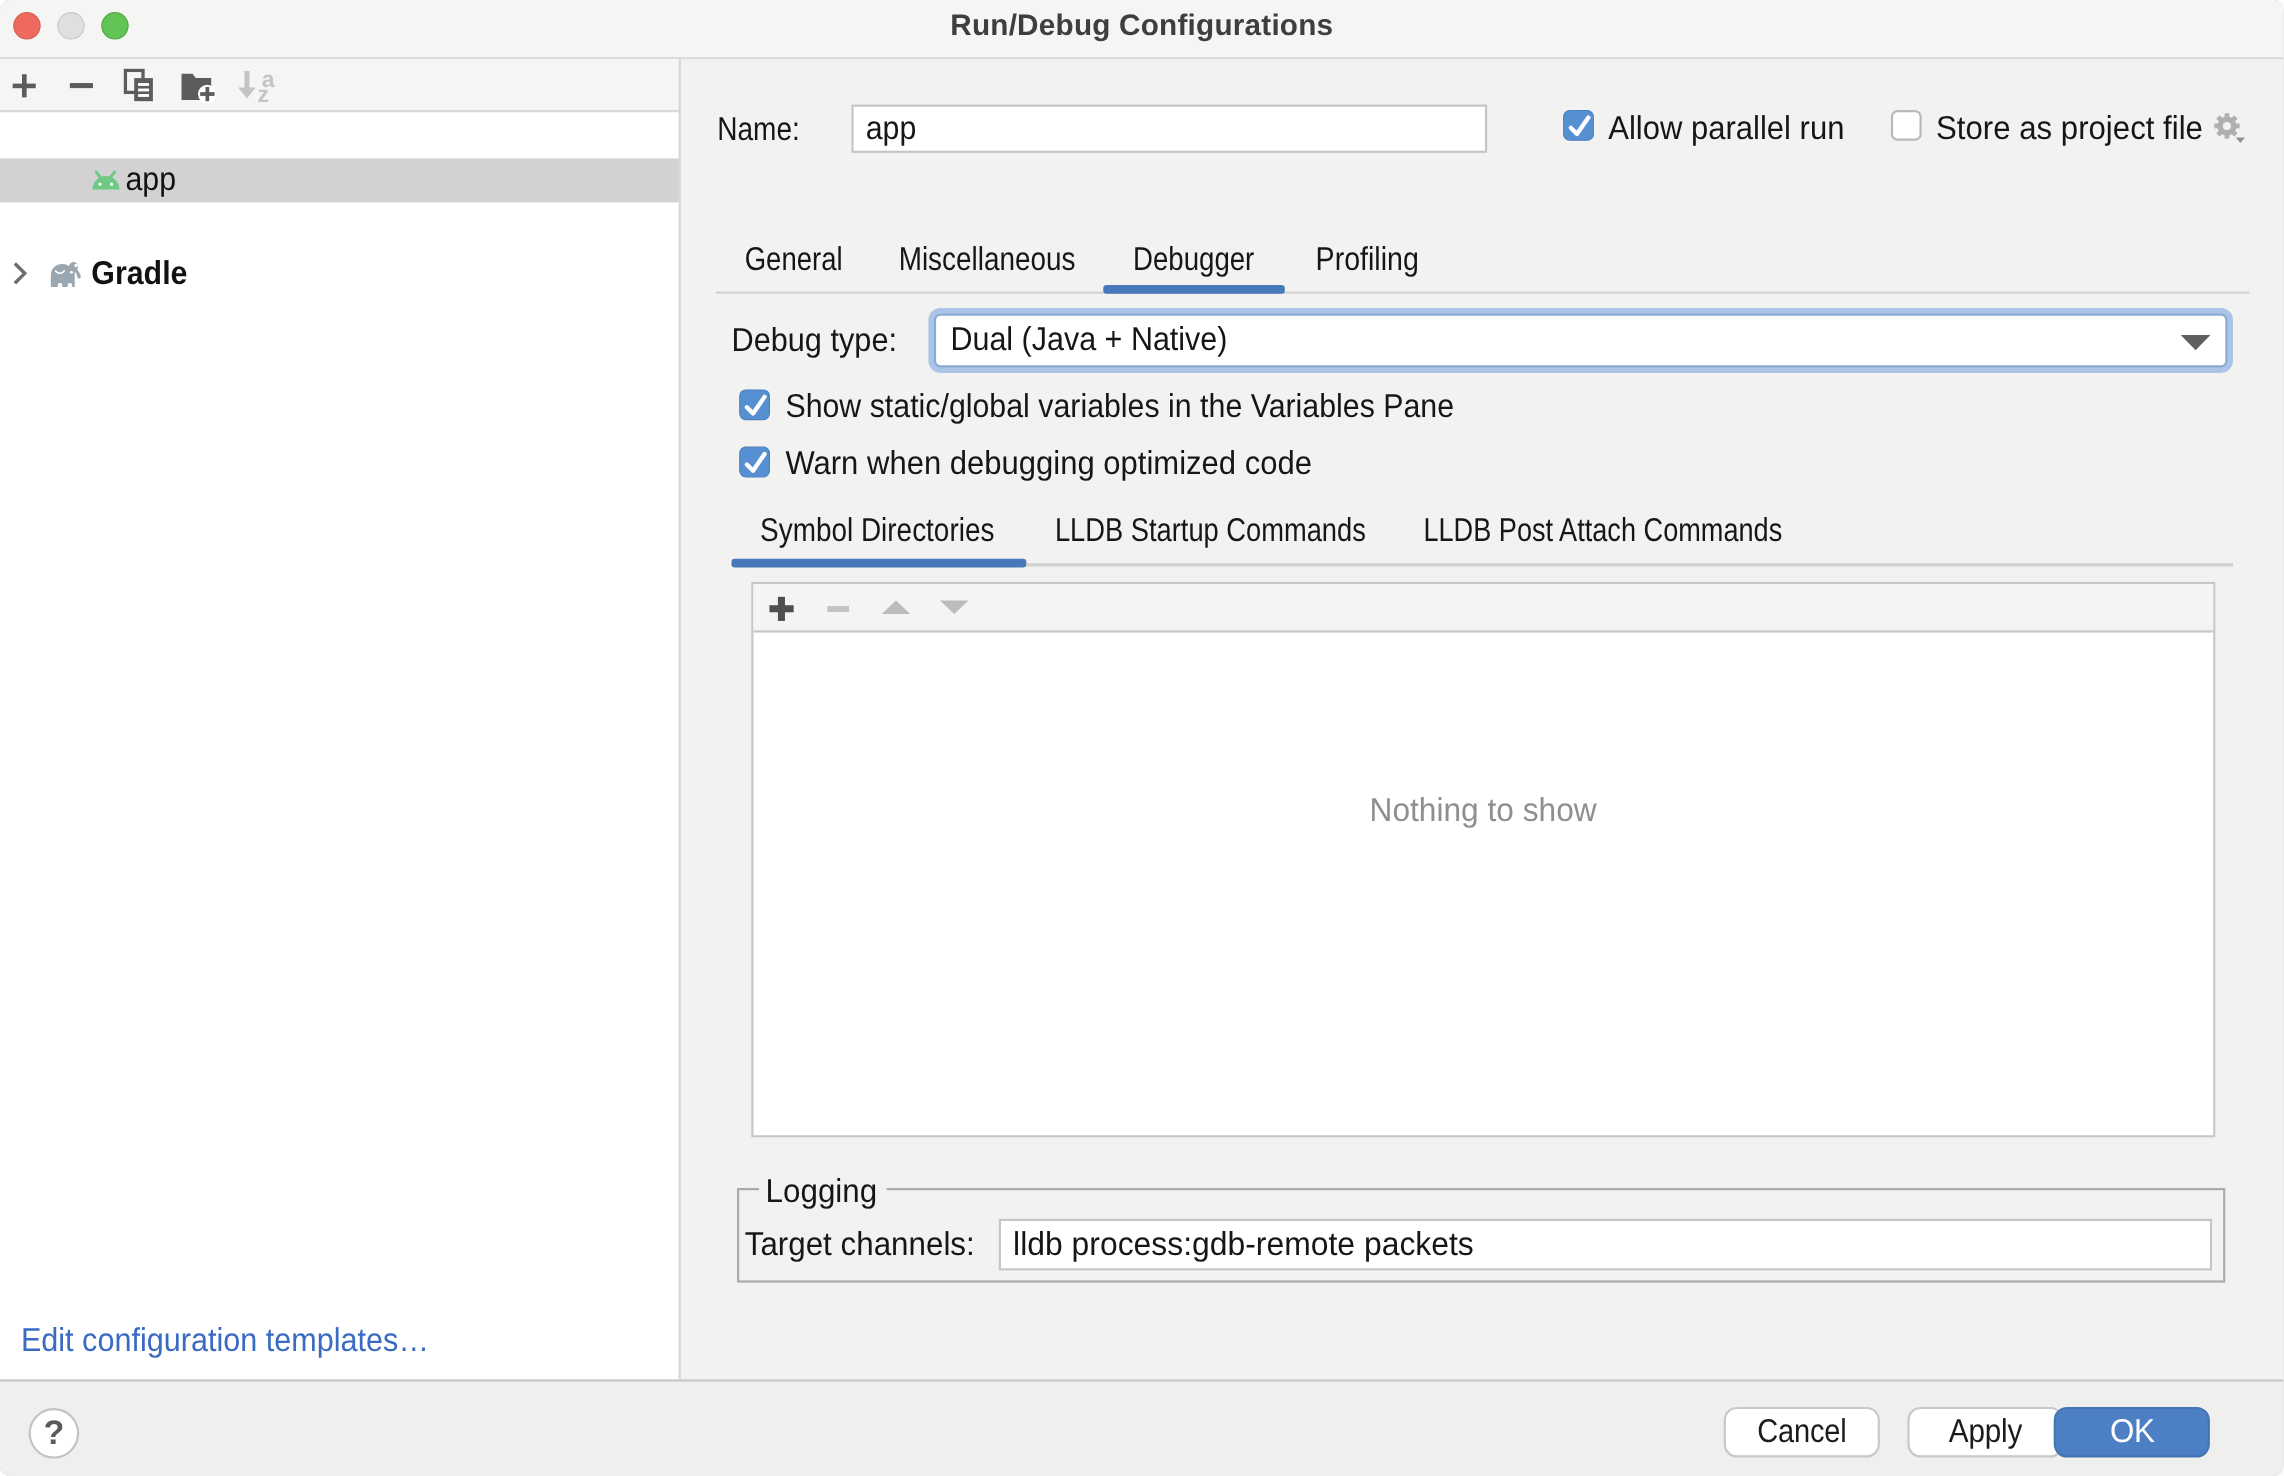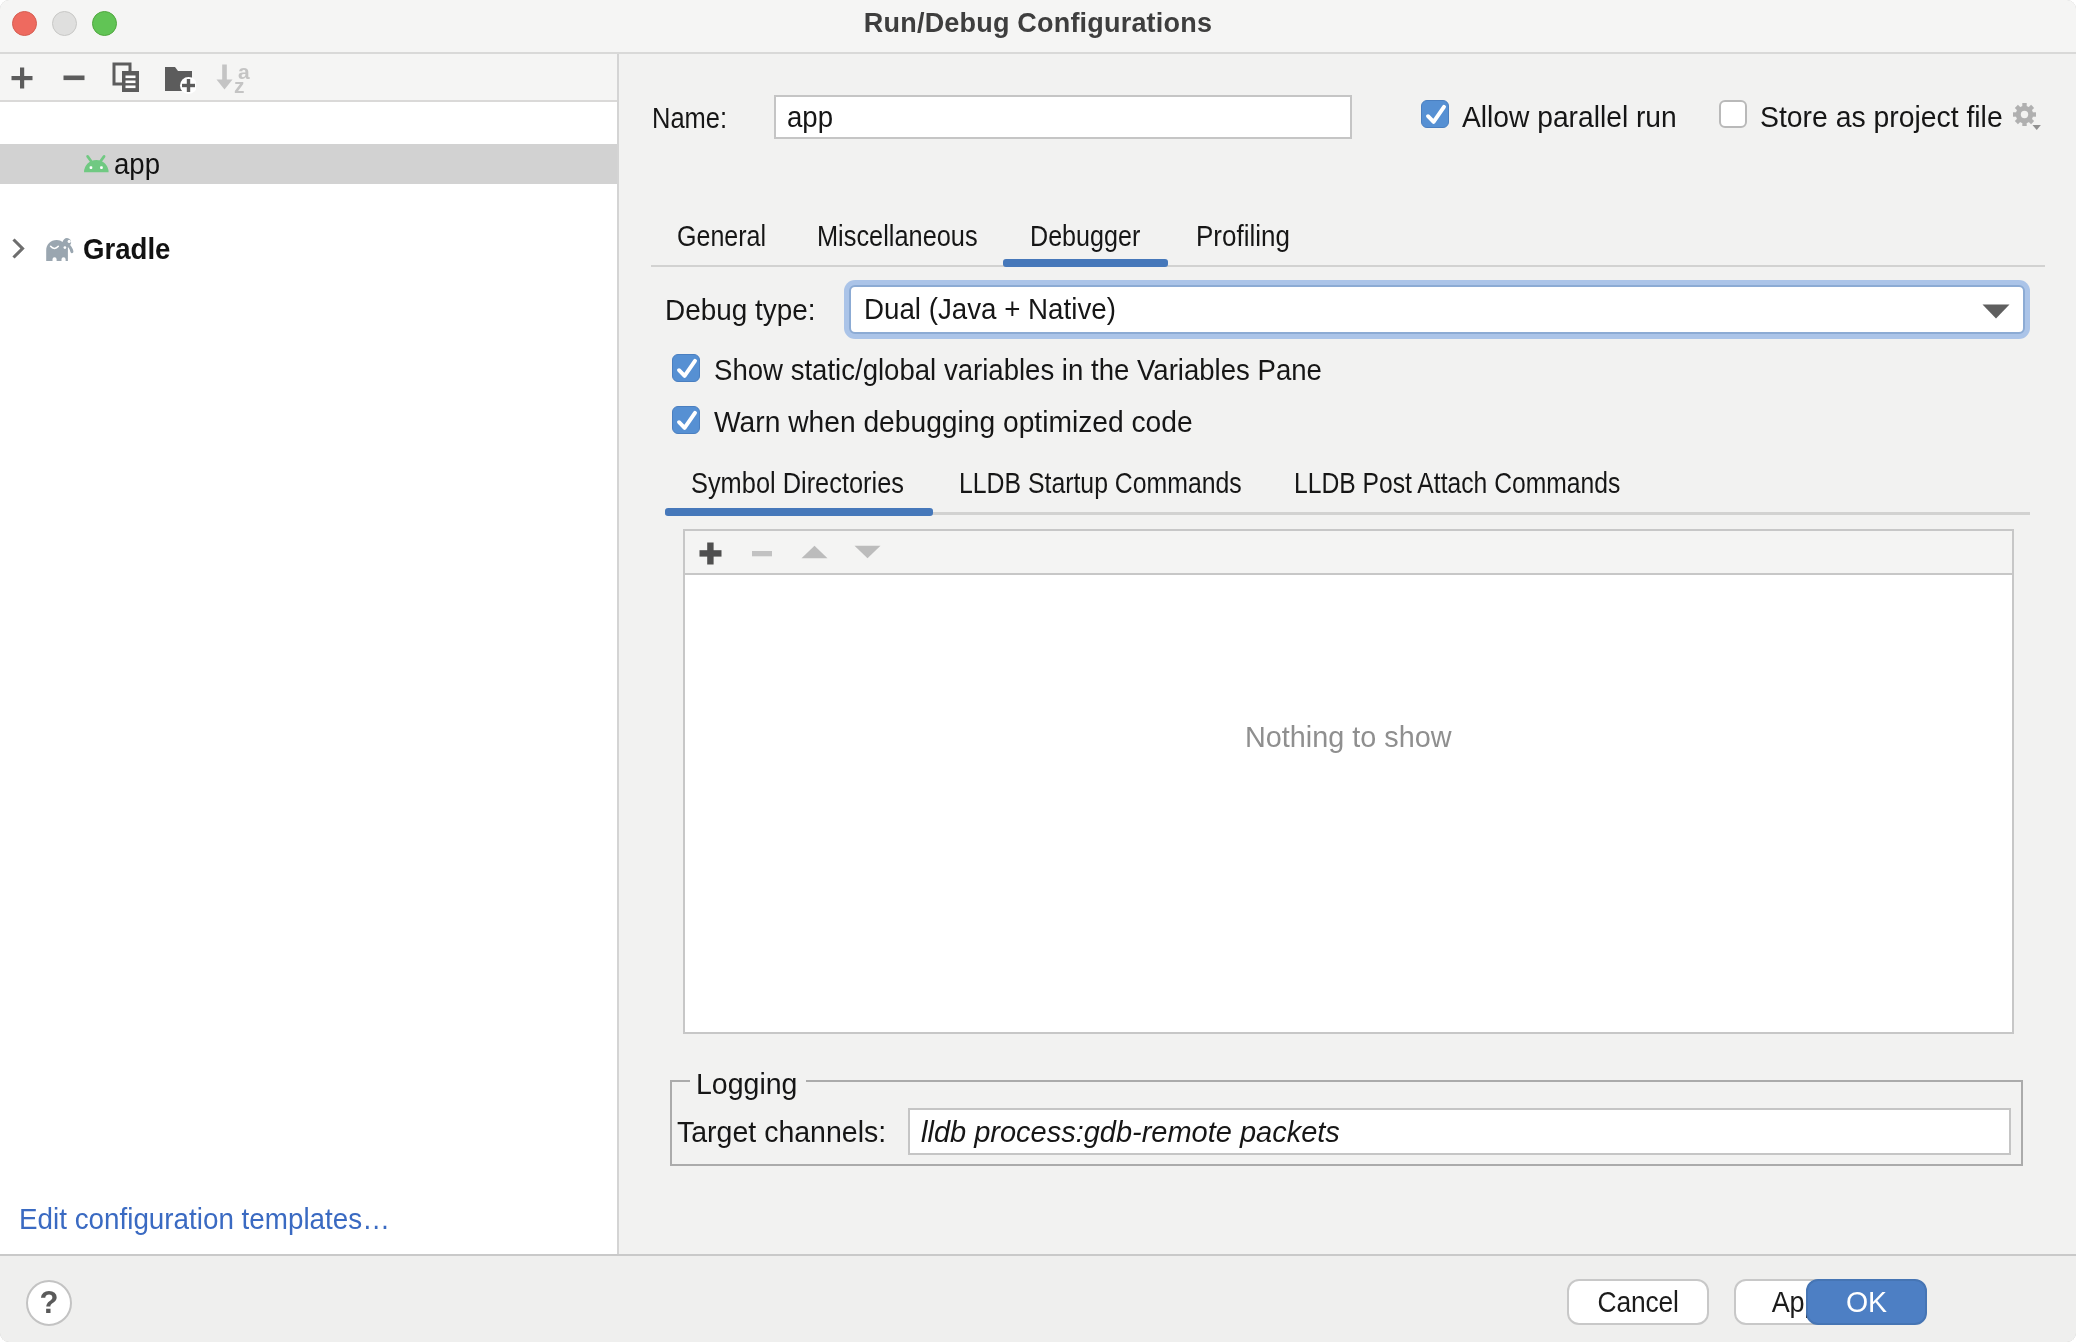--- a/index.html
+++ b/index.html
@@ -181,28 +181,28 @@
   </svg>
   <svg class="abs" style="left:854px; top:545px;" width="27" height="14" viewBox="0 0 27 14">
     <path d="M0.5,0.8 h26 l-13,12.4 z" fill="#bcbcbc"></path>
   </svg>
   <div class="label" style="left:1245px; top:719px; color:#8f8f8f; transform:scaleX(0.96);">Nothing to show</div>
 
   <div class="abs" style="left:670px; top:1080px; width:1353px; height:86px; border:2px solid #ababab;"></div>
   <div class="abs" style="left:690px; top:1072px; width:116px; height:18px; background:#f2f2f1;"></div>
   <div class="label" style="left:696px; top:1066px; transform:scaleX(0.95);">Logging</div>
   <div class="label" style="left:677px; top:1114px; transform:scaleX(0.95);">Target channels:</div>
-  <div class="input" style="left:908px; top:1108px; width:1103px; height:47px; padding-left:11px;font-style:italic;">
+  <div class="input" style="left:908px; top:1108px; width:1103px; height:47px; padding-left:11px;">
       <span style="transform:scaleX(0.966); transform-origin:0 50%;">lldb process:gdb-remote packets</span>
     </div>
 
   <div id="bottombar" class="abs"></div>
   <div class="abs" style="left:26px; top:1280px; width:46px; height:46px; border-radius:50%; background:#fff; border:2.5px solid #c3c3c3; display:flex; align-items:center; justify-content:center; font-size:31px; font-weight:bold; color:#5a5a5a;">?</div>
   <div class="btn plain" style="left:1567px; width:142px;">
       <span style="display:inline-block; transform:scaleX(0.88);">Cancel</span>
     </div>
   <div class="btn plain" style="left:1734px; width:142px;">
       <span style="display:inline-block; transform:scaleX(0.9);">Apply</span>
     </div>
-  <div class="btn blue" style="left:1806px; width:121px;">
+  <div class="btn blue" style="left:1867px; width:142px;">
       <span style="display:inline-block; transform:scaleX(0.95);">OK</span>
     </div>
 </div>
 
 </body></html>

